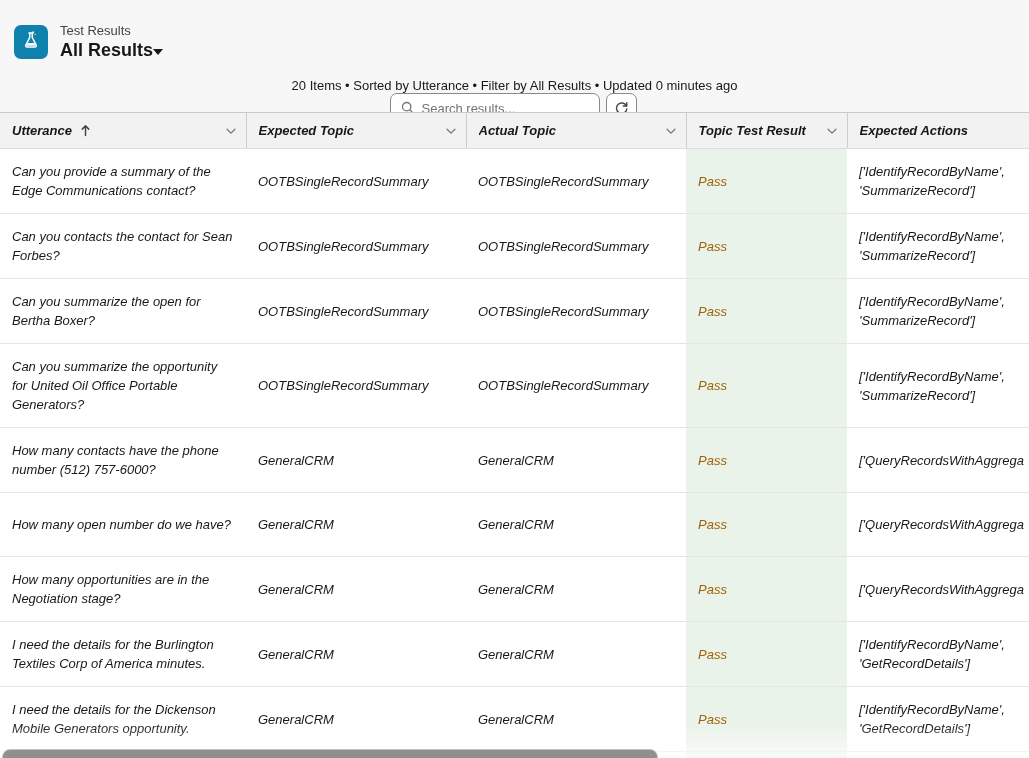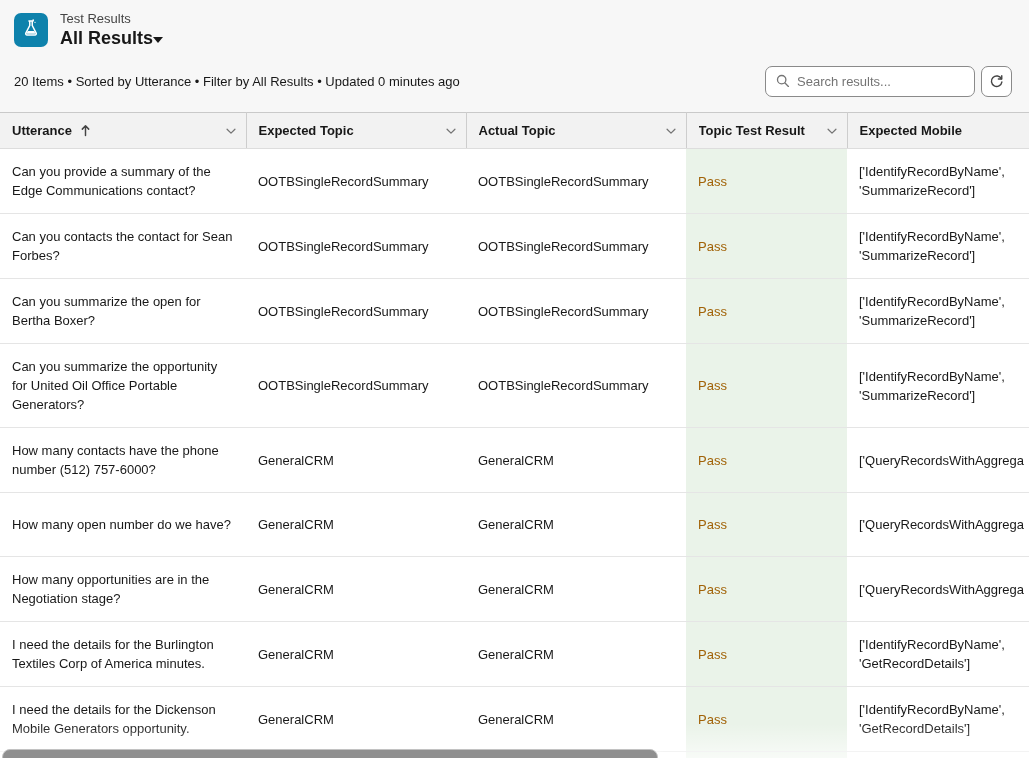--- a/index.html
+++ b/index.html
@@ -7,21 +7,21 @@
   body {
     font-family: "Liberation Sans", sans-serif;
     background: #ffffff;
     color: #181818;
     position: relative;
   }
 
   
   .page-head {
     background: #f7f7f7;
-    padding: 11px 14px 0 14px;
+    padding: 23px 14px 0 14px;
     height: 112px;
   }
   .head-top { display: flex; align-items: center; gap: 12px; }
   .obj-icon {
     width: 34px; height: 34px; border-radius: 7px;
     background: #0e82ac;
     display: flex; align-items: center; justify-content: center;
     flex: 0 0 auto;
   }
   .titles { display: flex; flex-direction: column; line-height: 1.25; }
@@ -29,21 +29,21 @@
   .view-row { display: flex; align-items: center; cursor: pointer; }
   .view-label { font-size: 18px; font-weight: bold; color: #181818; }
   .caret-down {
     width: 0; height: 0; margin-top: 3px;
     border-left: 5px solid transparent;
     border-right: 5px solid transparent;
     border-top: 6px solid #181818;
   }
   .head-meta {
     margin-top: 16px;
-    display: flex; align-items: center; justify-content: space-between;
+    display: flex; align-items: center; justify-content: space-between; flex-direction: column;
   }
   .meta-text { font-size: 13px; color: #181818; }
   .meta-right { display: flex; align-items: flex-start; gap: 6px; margin-right: 3px; }
   .search-box {
     display: flex; align-items: center; gap: 7px;
     width: 210px; height: 31px;
     background: #ffffff;
     border: 1px solid #8a8a8a;
     border-radius: 7px;
     padding: 0 10px;
@@ -57,21 +57,21 @@
   .icon-btn {
     width: 31px; height: 31px;
     background: #ffffff;
     border: 1px solid #8a8a8a;
     border-radius: 7px;
     display: flex; align-items: center; justify-content: center;
     cursor: pointer;
   }
 
   
-  .table-clip { position: absolute; top: 112px; left: 0; width: 1029px; height: 646px; overflow: hidden; }
+  .table-clip { position: absolute; top: 112px; left: 0; width: 1029px; height: 646px; overflow: hidden; font-style: italic; }
   table { border-collapse: collapse; table-layout: fixed; width: 1097px; }
   col.c1 { width: 246px; } col.c2 { width: 220px; } col.c3 { width: 220px; }
   col.c4 { width: 161px; } col.c5 { width: 250px; }
   thead th {
     background: #f2f2f2;
     border-top: 1px solid #c9c9c9;
     border-bottom: 1px solid #dddddd;
     border-right: 1px solid #cdcdcd;
     height: 36px;
     font-size: 13px; font-weight: bold; color: #181818;
@@ -214,21 +214,21 @@
           <span class="chev">
             <svg width="14" height="14" viewBox="0 0 16 16" fill="none">
                   <path d="M3.5 6 L8 10.5 L12.5 6" stroke="#747474" stroke-width="1.4" stroke-linecap="round" stroke-linejoin="round"></path>
                 </svg>
           </span>
         </div>
       </th>
       <th>
         <div class="th-inner">
           <span class="th-label-wrap">
-                <span>Expected Mobile</span>
+                <span>Expected Actions</span>
               </span>
         </div>
       </th>
     </tr>
   </thead>
   <tbody>
     <tr>
       <td>Can you provide a summary of the Edge Communications contact?</td>
       <td>OOTBSingleRecordSummary</td>
       <td>OOTBSingleRecordSummary</td>

